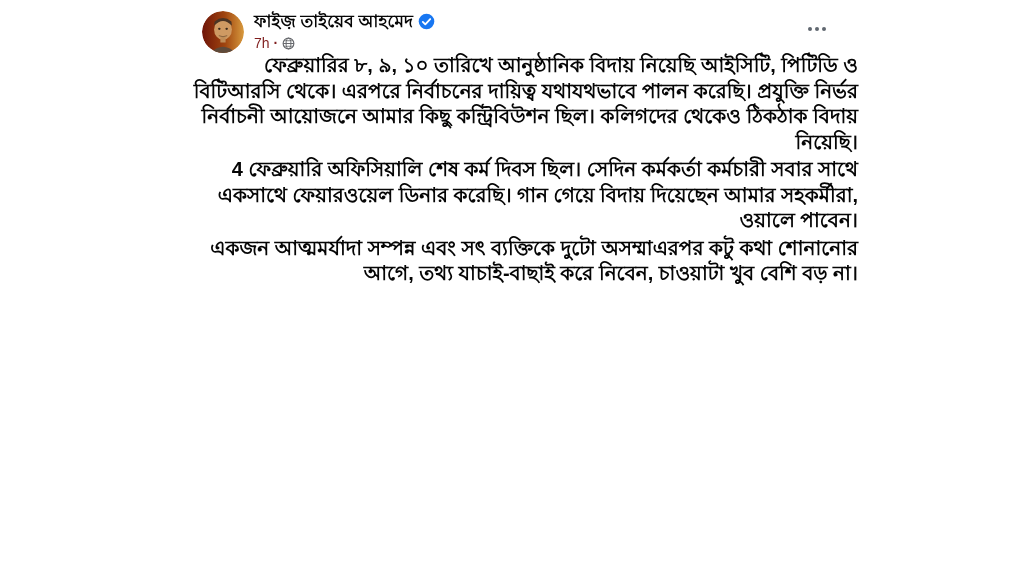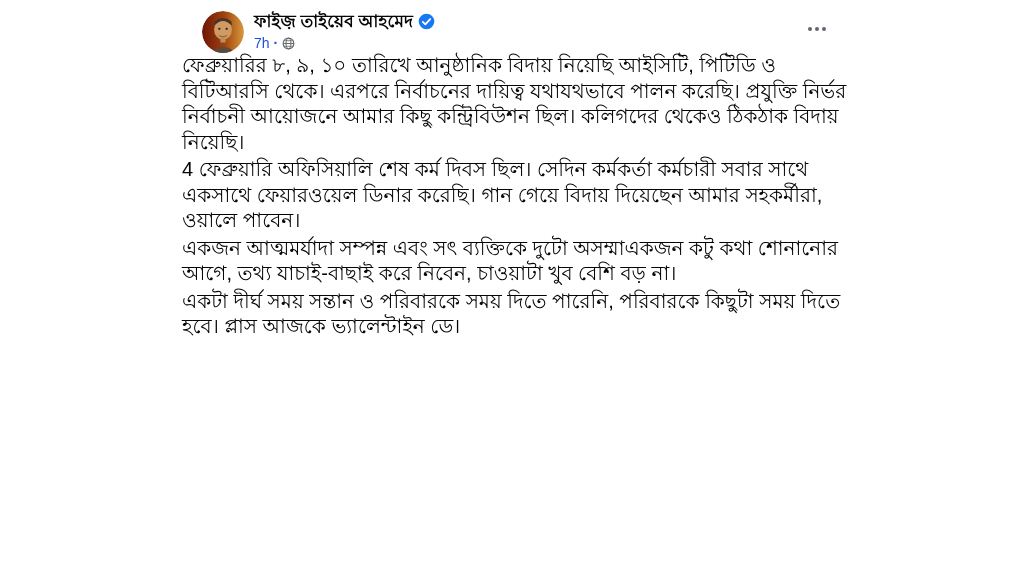--- a/index.html
+++ b/index.html
@@ -15,34 +15,34 @@
   .avatar svg{display:block;width:100%;height:100%;}
   .author-block{position:absolute;left:72px;top:11px;}
   .author-line{display:flex;align-items:center;gap:5px;}
   .author-name{
     font-size:17px;font-weight:700;color:#050505;line-height:21px;cursor:pointer;
     letter-spacing:.1px;
   }
   .badge{width:17px;height:17px;display:inline-block;}
   .meta-line{
     display:flex;align-items:center;gap:4px;margin-top:3px;
-    font-size:14px;color:#1d4ed8;line-height:16px;
+    font-size:14px;color:#7f1d1d;line-height:16px;
   }
   .meta-time{cursor:pointer;}
   .meta-dot{font-weight:700;}
   .globe{width:13px;height:13px;display:inline-block;}
   .more-btn{
     position:absolute;left:618px;top:14px;width:34px;height:30px;border:none;
     background:transparent;border-radius:6px;display:flex;align-items:center;
     justify-content:center;gap:2.5px;cursor:pointer;padding:0;
   }
   .more-btn i{width:4.5px;height:4.5px;border-radius:50%;background:#606770;display:block;}
   .post-text{
     position:absolute;left:0;top:53px;width:676px;
-    font-size:20px;line-height:25.5px;color:#050505;text-align:left;
+    font-size:20px;line-height:25.5px;color:#050505;text-align:right;font-weight:bold;
   }
   .post-text p{margin:0 0 2px 0;}
 </style>
 </head>
 <body>
 
 <div class="stage">
   <article class="post">
 
     <a class="avatar">
@@ -93,19 +93,18 @@
 
     <button class="more-btn" aria-label="More options">
       <i></i>
       <i></i>
       <i></i>
     </button>
 
     <div class="post-text">
       <p>ফেব্রুয়ারির ৮, ৯, ১০ তারিখে আনুষ্ঠানিক বিদায় নিয়েছি আইসিটি, পিটিডি ও বিটিআরসি থেকে। এরপরে নির্বাচনের দায়িত্ব যথাযথভাবে পালন করেছি। প্রযুক্তি নির্ভর নির্বাচনী আয়োজনে আমার কিছু কন্ট্রিবিউশন ছিল। কলিগদের থেকেও ঠিকঠাক বিদায় নিয়েছি।</p>
       <p>4 ফেব্রুয়ারি অফিসিয়ালি শেষ কর্ম দিবস ছিল। সেদিন কর্মকর্তা কর্মচারী সবার সাথে একসাথে ফেয়ারওয়েল ডিনার করেছি। গান গেয়ে বিদায় দিয়েছেন আমার সহকর্মীরা, ওয়ালে পাবেন।</p>
-      <p>একজন আত্মমর্যাদা সম্পন্ন এবং সৎ ব্যক্তিকে দুটো অসম্মাএকজন কটু কথা শোনানোর আগে, তথ্য যাচাই-বাছাই করে নিবেন, চাওয়াটা খুব বেশি বড় না।</p>
-      <p>একটা দীর্ঘ সময় সন্তান ও পরিবারকে সময় দিতে পারেনি, পরিবারকে কিছুটা সময় দিতে হবে। প্লাস আজকে ভ্যালেন্টাইন ডে।</p>
+      <p>একজন আত্মমর্যাদা সম্পন্ন এবং সৎ ব্যক্তিকে দুটো অসম্মাএরপর কটু কথা শোনানোর আগে, তথ্য যাচাই-বাছাই করে নিবেন, চাওয়াটা খুব বেশি বড় না।</p>
 
     </div>
 
   </article>
 </div>
 
 </body></html>

